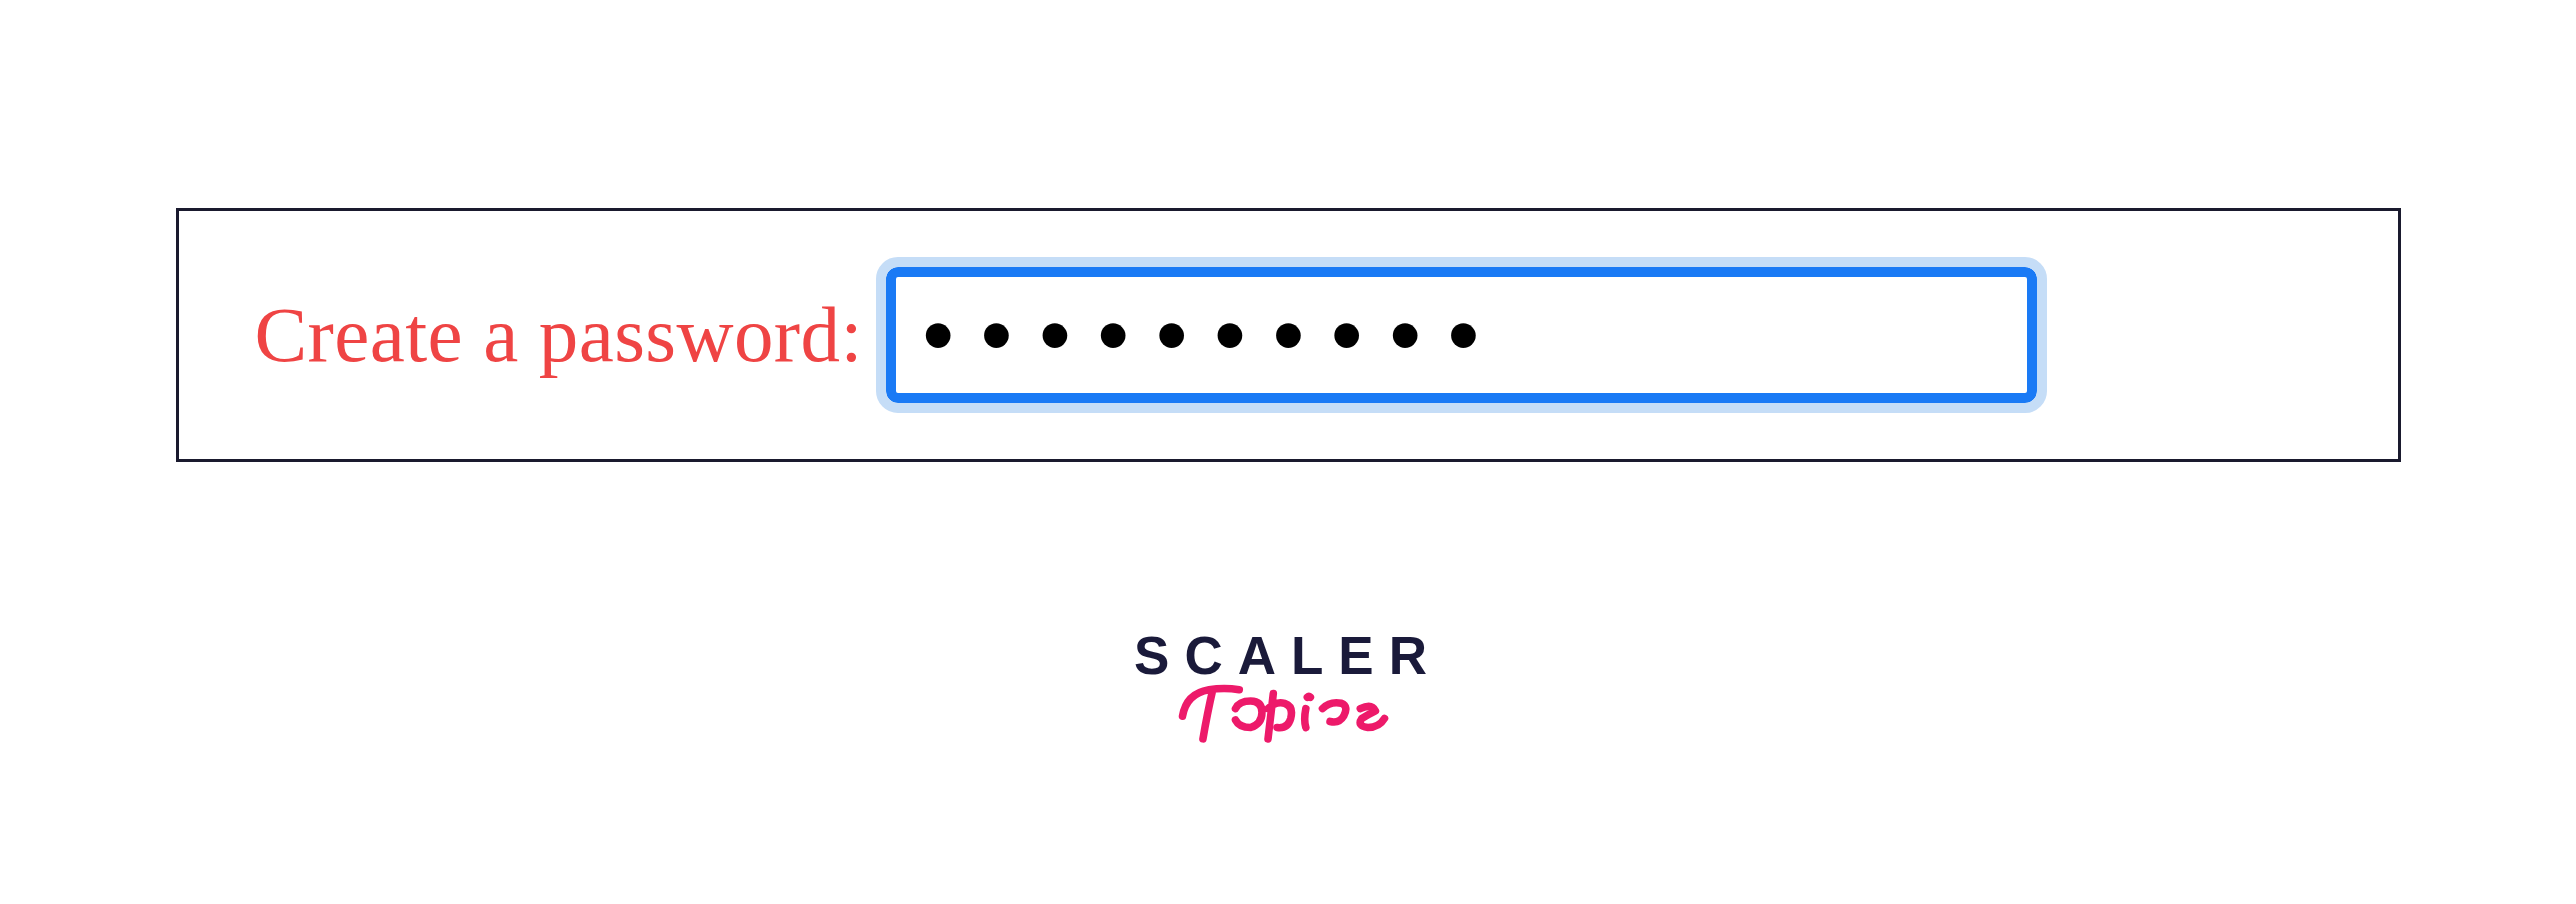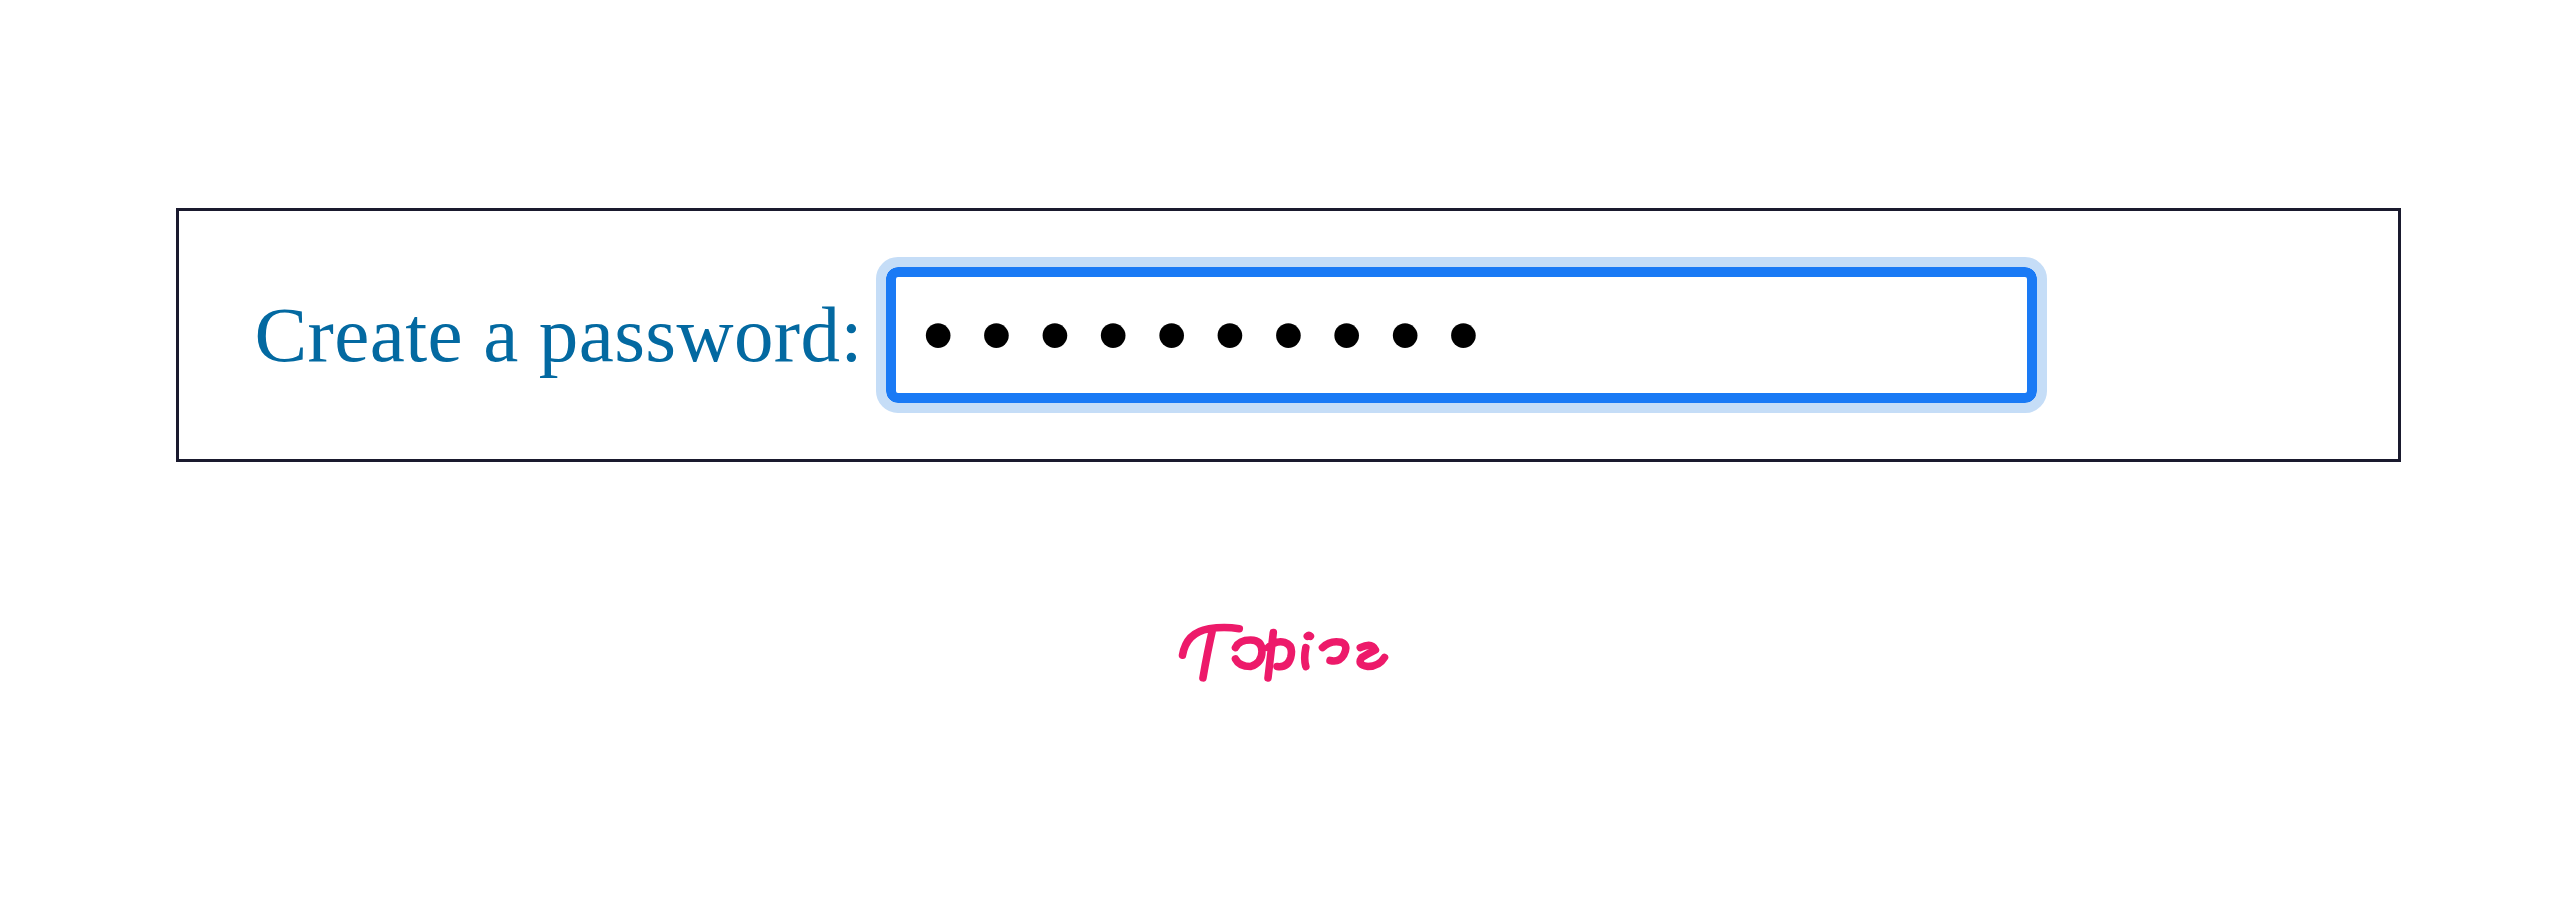--- a/index.html
+++ b/index.html
@@ -21,21 +21,21 @@
       width: 2225px;
       height: 254px;
       border: 3.8px solid #1a1a2e;
       display: flex;
       align-items: center;
       padding-left: 76px;
       gap: 23px;
     }
     .form-label {
       font-size: 79px;
-      color: #0369a1;
+      color: #ef4444;
       font-weight: 400;
       letter-spacing: 0.4px;
       text-align: center;
     }
     .password-input {
       width: 1151px;
       height: 136px;
       border: 10.6px solid #1a7af5;
       border-radius: 12px;
       outline: 10.6px solid #c5ddf7;
@@ -72,19 +72,20 @@
   </style>
 </head>
 <body>
 
 <div class="form-container">
   <label class="form-label">Create a password:</label>
   <input class="password-input" type="password" value="••••••••••" style="">
 </div>
 
 <div class="logo-container">
+  <div class="logo-scaler">SCALER</div>
   <div class="logo-topics">
     <svg viewBox="0 0 330 115" xmlns="http://www.w3.org/2000/svg">
       <path d="M 15 65 Q 20 35, 50 30 Q 70 27, 90 30 M 55 30 Q 48 60, 42 95 M 85 55 Q 90 45, 105 45 Q 120 45, 120 60 Q 120 75, 105 80 Q 90 80, 85 70 M 135 35 L 128 95 M 128 55 Q 138 45, 150 48 Q 162 52, 158 68 Q 154 82, 140 80 M 178 55 Q 175 70, 178 80 M 180 40 Q 182 38, 184 40 M 200 55 Q 210 45, 225 48 Q 235 52, 228 65 Q 222 75, 210 72 M 250 55 Q 265 48, 270 58 Q 262 62, 252 68 Q 245 78, 260 80 Q 275 80, 282 68" stroke="#ed1a6a" stroke-width="10" fill="none" stroke-linecap="round" stroke-linejoin="round"></path>
     </svg>
   </div>
 </div>
 
 
 </body></html>

